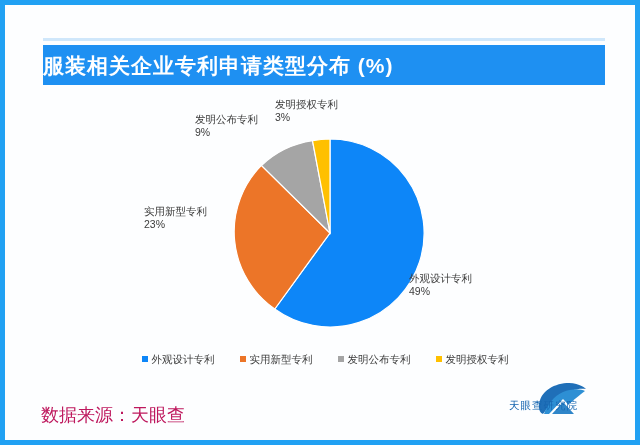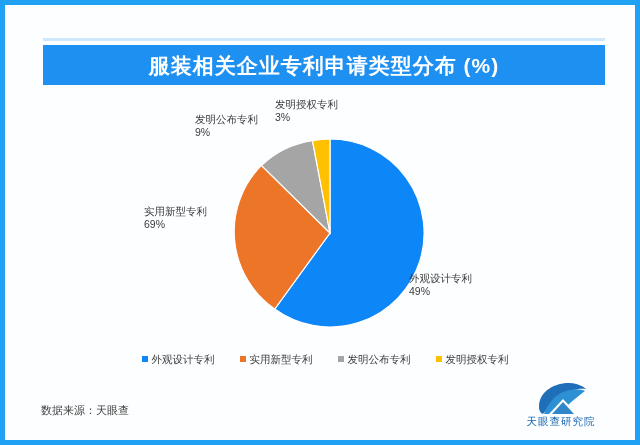--- a/index.html
+++ b/index.html
@@ -33,21 +33,21 @@
     width:562px;height:3px;
     background:#cfe7fb;
   }
   #title-bar{
     position:absolute;
     left:38px;top:40px;
     width:562px;height:40px;
     background:#1e90f2;
     display:flex;
     align-items:center;
-    justify-content:center;
+    justify-content:flex-start;
   }
   #title-text{
     color:#ffffff;
     font-size:21px;
     font-weight:bold;
     letter-spacing:1px;
     white-space:nowrap;
     line-height:1;
   }
 
@@ -101,39 +101,38 @@
   .legend-label{
     font-size:10.5px;
     color:#3c3c3c;
     line-height:12px;
   }
 
   
   #source{
     position:absolute;
     left:36px;top:398px;
-    font-size:11px;
-    color:#404040;
+    font-size:18px;
+    color:#be185d;
     white-space:nowrap;
   }
   #logo{
     position:absolute;
     right:22px;top:378px;
     width:104px;height:48px;
   }
   #logo-mark{
     position:absolute;
     left:27px;top:0;
     width:50px;height:31px;
   }
   #logo-text{
     position:absolute;
-    left:0;top:32px;
+    left:0;top:16px;
     width:104px;
-    text-align:center;
     font-size:10.5px;
     color:#1766b0;
     letter-spacing:1px;
     white-space:nowrap;
   }
 </style>
 </head>
 <body>
 
 <div id="canvas">
@@ -157,21 +156,21 @@
         <path d="M 325 142 L 307.50 49.63 A 94 94 0 0 1 325 48 Z" fill="#ffc000" stroke="#ffffff" stroke-width="1.2"></path>
       </svg>
 
       <div class="slice-label" id="label-wg">
         <span>外观设计专利</span>
         <span class="pct">49%</span>
       </div>
 
       <div class="slice-label" id="label-sy">
         <span>实用新型专利</span>
-        <span class="pct">69%</span>
+        <span class="pct">23%</span>
       </div>
 
       <div class="slice-label" id="label-fm">
         <span>发明公布专利</span>
         <span class="pct">9%</span>
       </div>
 
       <div class="slice-label" id="label-sq">
         <span>发明授权专利</span>
         <span class="pct">3%</span>

